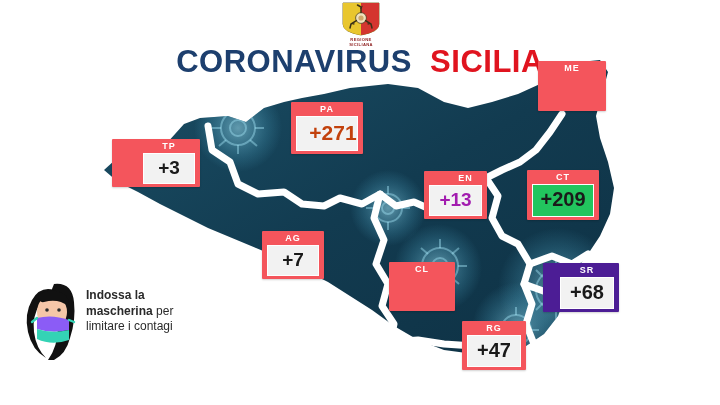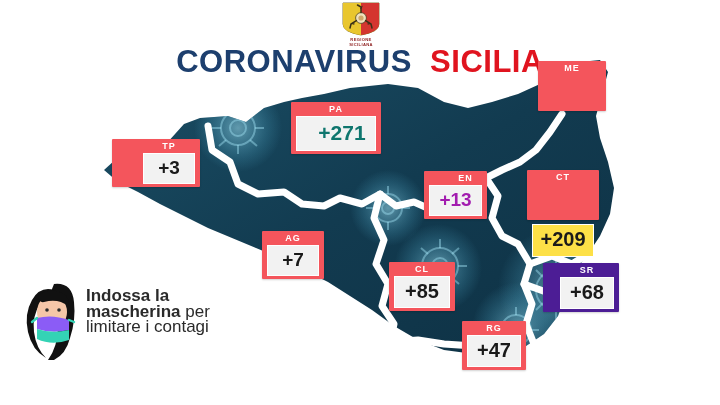--- a/index.html
+++ b/index.html
@@ -33,21 +33,21 @@
         box-shadow:0 1px 2px rgba(0,0,0,.18);padding:0;}
   .pbox .hd{color:#ffffff;font-size:9px;font-weight:700;letter-spacing:1.1px;
             text-align:center;line-height:14px;height:14px;}
   .pbox .bd{background:#f2f2f2;margin:0 5px 5px 5px;border:1px solid #ffffff;
             color:#1a1a1a;font-weight:700;text-align:center;}
 
   
   .mask-wrap{position:absolute;left:14px;top:276px;width:205px;height:88px;}
   .mask-art{position:absolute;left:0;top:0;width:72px;height:86px;}
   .mask-txt{position:absolute;left:72px;top:12px;width:134px;color:#2a2a2a;
-            font-size:17px;line-height:15.5px;}
+            font-size:12px;line-height:15.5px;}
   .mask-txt b{font-weight:700;}
 
   
   .date{position:absolute;left:0;top:366px;width:720px;text-align:center;
         color:#1d3f6e;font-size:23px;font-weight:700;letter-spacing:.4px;}
 </style>
 </head>
 <body>
 
 <div id="stage">
@@ -154,42 +154,41 @@
         <path d="M442 206 L464 198 L484 206 L500 196"></path>
       </g>
     </svg>
   </div>
 
   <div id="boxes-layer">
       <div class="pbox" style="left: 112px; top: 139px; width: 62px; height: 48px; background: rgb(244, 85, 92); padding-left: 26px;">
         <div class="hd" style="color: rgb(255, 255, 255);">TP</div>
         <div class="bd" style="background: rgb(242, 242, 242); color: rgb(26, 26, 26); font-size: 19px; height: 29px; line-height: 27px;">+3</div>
       </div>
-      <div class="pbox" style="left: 291px; top: 102px; width: 90px; height: 52px; background: rgb(244, 85, 92);">
+      <div class="pbox" style="left: 291px; top: 102px; width: 72px; height: 52px; background: rgb(244, 85, 92);">
         <div class="hd" style="color: rgb(255, 255, 255);">PA</div>
-        <div class="bd" style="background: rgb(242, 242, 242); color: #0f766e; font-size: 21px; height: 33px; line-height: 31px; padding-left: 12px;">+271</div>
+        <div class="bd" style="background: rgb(242, 242, 242); color: #c2410c; font-size: 21px; height: 33px; line-height: 31px; padding-left: 12px;">+271</div>
       </div>
       <div class="pbox" style="left: 538px; top: 61px; width: 68px; height: 50px; background: rgb(244, 85, 92);">
         <div class="hd" style="color: rgb(255, 255, 255);">ME</div>
       </div>
       <div class="pbox" style="left: 424px; top: 171px; width: 63px; height: 48px; background: rgb(244, 85, 92);">
         <div class="hd" style="color: rgb(255, 255, 255); padding-left: 20px;">EN</div>
         <div class="bd" style="background: rgb(242, 242, 242); color: #a21caf; font-size: 19px; height: 29px; line-height: 27px;">+13</div>
       </div>
       <div class="pbox" style="left: 527px; top: 170px; width: 72px; height: 50px; background: rgb(244, 85, 92);">
         <div class="hd" style="color: rgb(255, 255, 255);">CT</div>
-        <div class="bd" style="background: #fde047; color: rgb(26, 26, 26); font-size: 20px; height: 31px; line-height: 29px; margin-top: 40px;">+209</div>
+        <div class="bd" style="background: #22c55e; color: rgb(26, 26, 26); font-size: 20px; height: 31px; line-height: 29px;">+209</div>
       </div>
       <div class="pbox" style="left: 262px; top: 231px; width: 62px; height: 48px; background: rgb(244, 85, 92);">
         <div class="hd" style="color: rgb(255, 255, 255);">AG</div>
         <div class="bd" style="background: rgb(242, 242, 242); color: rgb(26, 26, 26); font-size: 19px; height: 29px; line-height: 27px;">+7</div>
       </div>
       <div class="pbox" style="left: 389px; top: 262px; width: 66px; height: 49px; background: rgb(244, 85, 92);">
         <div class="hd" style="color: rgb(255, 255, 255);">CL</div>
-        <div class="bd" style="background: rgb(242, 242, 242); color: rgb(26, 26, 26); font-size: 20px; height: 30px; line-height: 28px;">+85</div>
       </div>
       <div class="pbox" style="left: 543px; top: 263px; width: 64px; height: 49px; background: #4c1d95; padding-left: 12px;">
         <div class="hd" style="color: rgb(255, 255, 255);">SR</div>
         <div class="bd" style="background: rgb(242, 242, 242); color: rgb(26, 26, 26); font-size: 20px; height: 30px; line-height: 28px;">+68</div>
       </div>
       <div class="pbox" style="left: 462px; top: 321px; width: 64px; height: 49px; background: rgb(244, 85, 92);">
         <div class="hd" style="color: rgb(255, 255, 255);">RG</div>
         <div class="bd" style="background: rgb(242, 242, 242); color: rgb(26, 26, 26); font-size: 20px; height: 30px; line-height: 28px;">+47</div>
       </div>
     </div>

